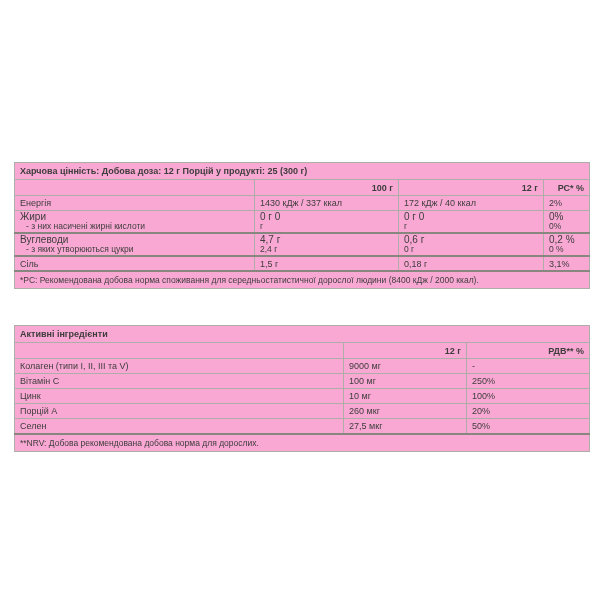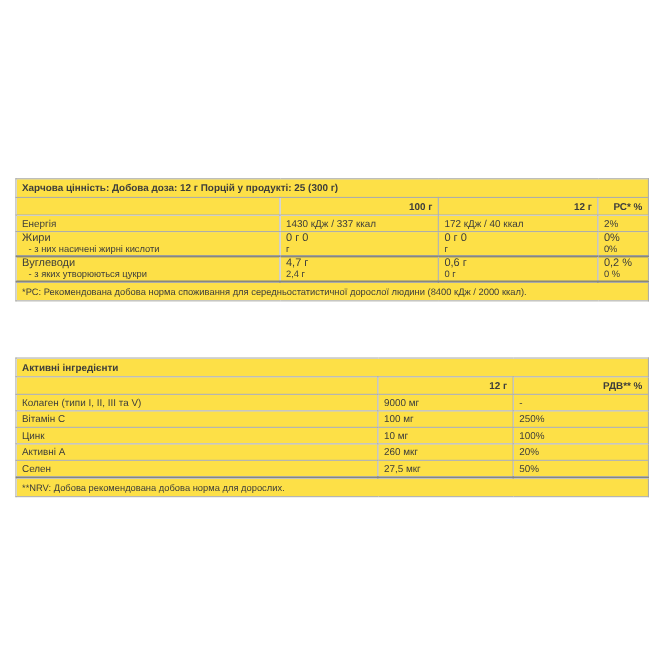--- a/index.html
+++ b/index.html
@@ -2,21 +2,21 @@
 <html><head>
 <meta charset="utf-8">
 <style>
   html,body{margin:0;padding:0;background:#ffffff;}
   body{width:600px;height:600px;font-family:"Liberation Sans",sans-serif;}
   .sheet{position:relative;width:600px;height:600px;background:#ffffff;overflow:hidden;}
   table{border-collapse:collapse;position:absolute;left:14px;table-layout:fixed;
         border:1px solid #85857d;}
   #nutrition-table{top:162px;width:575px;}
   #ingredients-table{top:325px;width:575px;}
-  td{background:#fde047;border:1px solid #aeaea8;font-size:9px;color:#3d3d3b;
+  td{background:#f9a8d4;border:1px solid #aeaea8;font-size:9px;color:#3d3d3b;
      padding:1px 5px;vertical-align:middle;overflow:hidden;white-space:nowrap;}
   tr.title-row td{font-weight:bold;height:14px;}
   tr.colhdr-row td{font-weight:bold;text-align:right;height:13px;}
   tr.single-row{height:15px;}
   tr.block-row td{vertical-align:middle;padding-top:1px;padding-bottom:1px;}
   tr.block-row div{line-height:9.5px;font-size:8.5px;}
   tr.block-row div.main{font-size:10px;}
   td.num{}
   div.subname{padding-left:6px;font-size:8.5px;}
   tr.group td{border-top:2px solid #87877f;}
@@ -79,20 +79,26 @@
       </td>
       <td class="num">
         <div class="main">0,6 г</div>
         <div>0 г</div>
       </td>
       <td class="num">
         <div class="main">0,2 %</div>
         <div>0 %</div>
       </td>
     </tr>
+    <tr class="single-row group">
+      <td>Сіль</td>
+      <td class="num">1,5 г</td>
+      <td class="num">0,18 г</td>
+      <td class="num">3,1%</td>
+    </tr>
     <tr class="footnote-row">
       <td colspan="4">*РС: Рекомендована добова норма споживання для середньостатистичної дорослої людини (8400 кДж / 2000 ккал).</td>
     </tr>
   </tbody>
     </table>
 
   <table id="ingredients-table">
     <colgroup>
       <col style="width:329px">
         <col style="width:123px">
@@ -116,21 +122,21 @@
       <td>Вітамін C</td>
       <td class="num">100 мг</td>
       <td class="num">250%</td>
     </tr>
     <tr class="single-row">
       <td>Цинк</td>
       <td class="num">10 мг</td>
       <td class="num">100%</td>
     </tr>
     <tr class="single-row">
-      <td>Активні A</td>
+      <td>Порцій A</td>
       <td class="num">260 мкг</td>
       <td class="num">20%</td>
     </tr>
     <tr class="single-row">
       <td>Селен</td>
       <td class="num">27,5 мкг</td>
       <td class="num">50%</td>
     </tr>
     <tr class="footnote-row">
       <td colspan="3">**NRV: Добова рекомендована добова норма для дорослих.</td>

